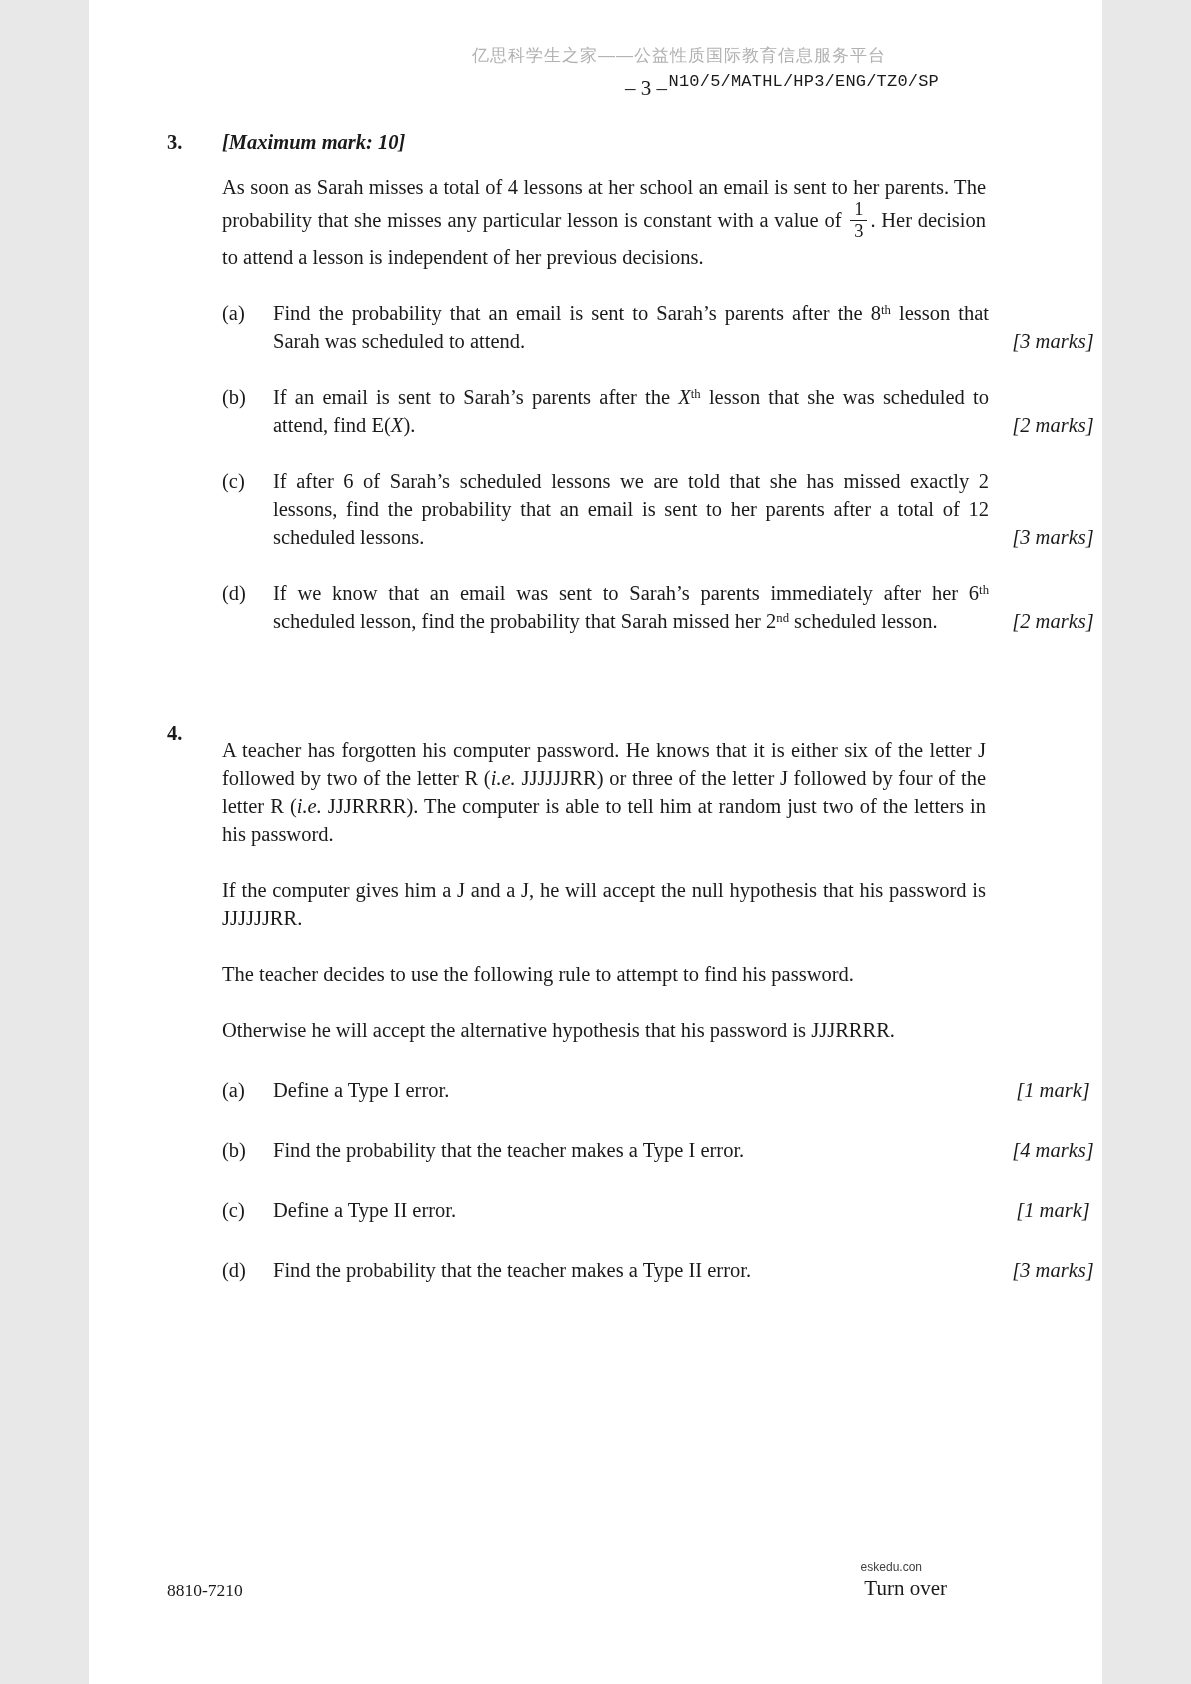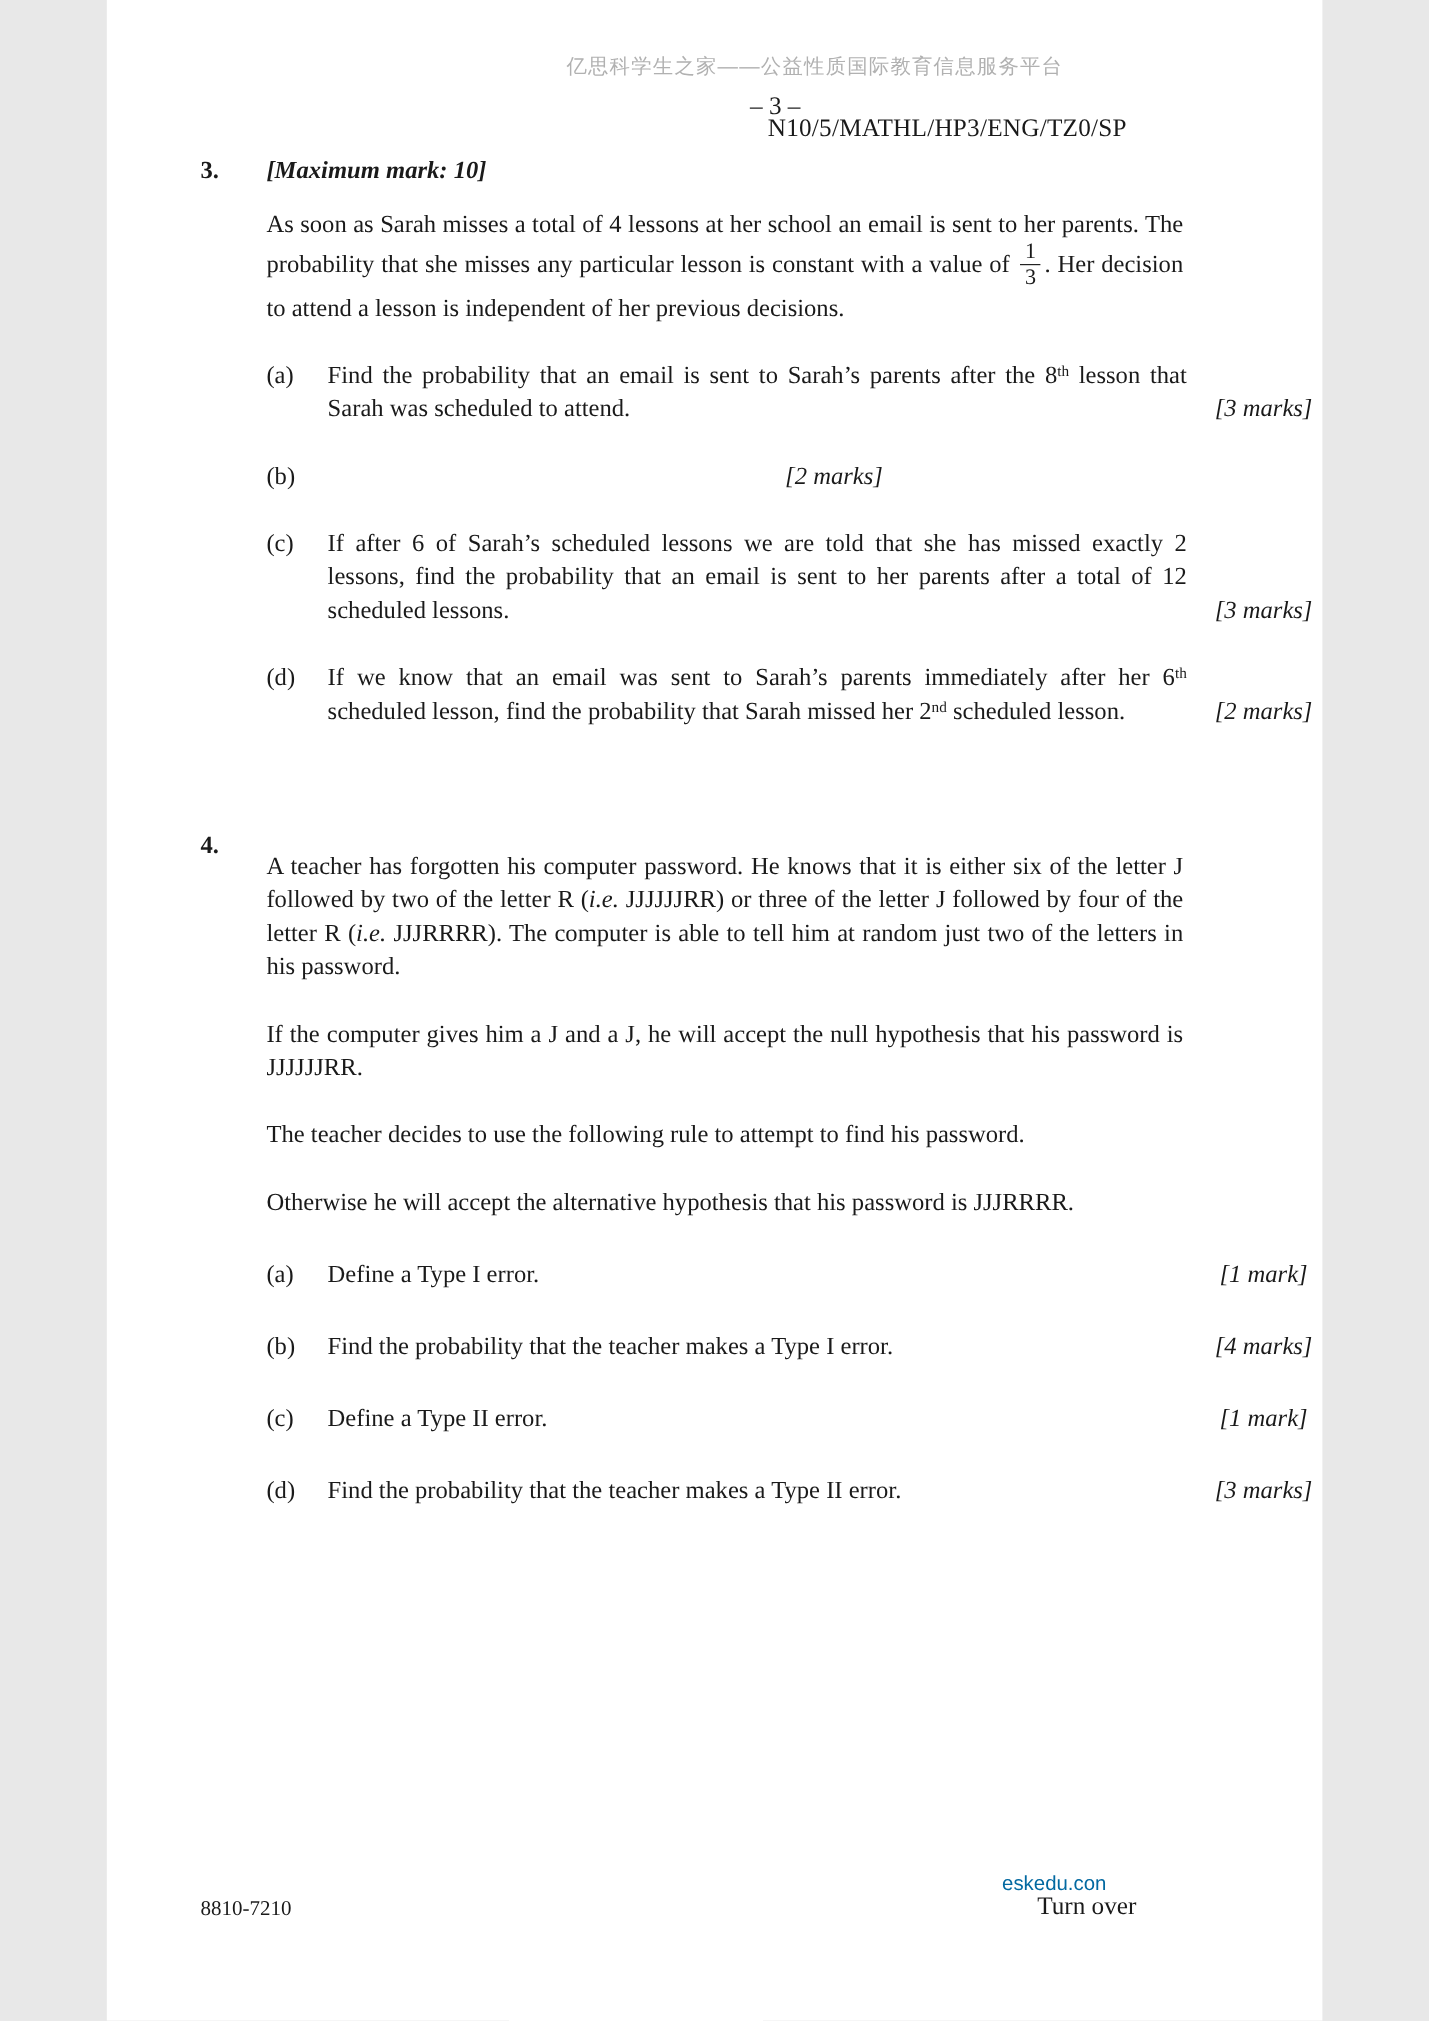--- a/index.html
+++ b/index.html
@@ -17,22 +17,22 @@
     position:absolute;top:44px;left:0;right:216px;
     text-align:right;
     font-family:"Liberation Sans", sans-serif;
     font-size:17px;color:#b1b1b1;letter-spacing:1px;
   }
   .hdr-pageno{
     position:absolute;top:76px;left:536px;
     font-size:21px;
   }
   .hdr-code{
-    position:absolute;top:94px;right:163px;
-    font-size:21px;letter-spacing:0.2px;
+    position:absolute;top:72px;right:163px;
+    font-size:17px;letter-spacing:0.2px;font-family:Liberation Mono, monospace;
   }
   
   .content{
     position:absolute;top:128px;left:78px;width:950px;
     font-size:20.5px;line-height:28px;
   }
   .question{display:flex;}
   .q4{margin-top:84px;}
   .qnum{width:55px;font-weight:bold;flex:none;}
   .qbody{flex:1;min-width:0;}
@@ -51,21 +51,21 @@
     display:inline-block;text-align:center;vertical-align:middle;
     font-size:0.9em;line-height:1.12;margin:0 3px;transform:translateY(-2px);
   }
   .frac .num{display:block;padding:0 4px;border-bottom:1.6px solid #222;}
   .frac .den{display:block;}
   
   .ftr-ref{position:absolute;left:78px;top:1580px;font-size:17.5px;}
   .ftr-watermark{
     position:absolute;right:180px;top:1560px;
     font-family:"Liberation Sans", sans-serif;
-    font-size:17px;color:#0369a1;
+    font-size:12px;color:#404040;
   }
   .ftr-turnover{position:absolute;right:155px;top:1576px;font-size:21px;font-weight:normal;}
 </style>
 </head>
 <body>
 
 <div class="page">
 
   <div class="hdr-watermark">亿思科学生之家——公益性质国际教育信息服务平台</div>
   <div class="hdr-pageno">– 3 –</div>
@@ -79,20 +79,21 @@
         <div class="maxmark">[Maximum mark:  10]</div>
         <div class="para first"><span>As soon as Sarah misses a total of 4 lessons at her school an email is sent to her parents.  The probability that she misses any particular lesson is constant with a value of </span><span class="frac"><span class="num">1</span><span class="den">3</span></span><span>.  Her decision to attend a lesson is independent of her previous decisions.</span></div>
         <div class="parts">
           <div class="part">
             <div class="plabel">(a)</div>
             <div class="ptext"><span>Find the probability that an email is sent to Sarah’s parents after the 8</span><span class="sup">th</span><span> lesson that Sarah was scheduled to attend.</span></div>
             <div class="pmarks">[3 marks]</div>
           </div>
           <div class="part">
             <div class="plabel">(b)</div>
+            <div class="ptext"><span>If an email is sent to Sarah’s parents after the </span><span class="italic">X</span><span class="sup">th</span><span> lesson that she was scheduled to attend, find E(</span><span class="italic">X</span><span>).</span></div>
             <div class="pmarks">[2 marks]</div>
           </div>
           <div class="part">
             <div class="plabel">(c)</div>
             <div class="ptext"><span>If after 6 of Sarah’s scheduled lessons we are told that she has missed exactly 2 lessons, find the probability that an email is sent to her parents after a total of 12 scheduled lessons.</span></div>
             <div class="pmarks">[3 marks]</div>
           </div>
           <div class="part">
             <div class="plabel">(d)</div>
             <div class="ptext"><span>If we know that an email was sent to Sarah’s parents immediately after her 6</span><span class="sup">th</span><span> scheduled lesson, find the probability that Sarah missed her 2</span><span class="sup">nd</span><span> scheduled lesson.</span></div>

